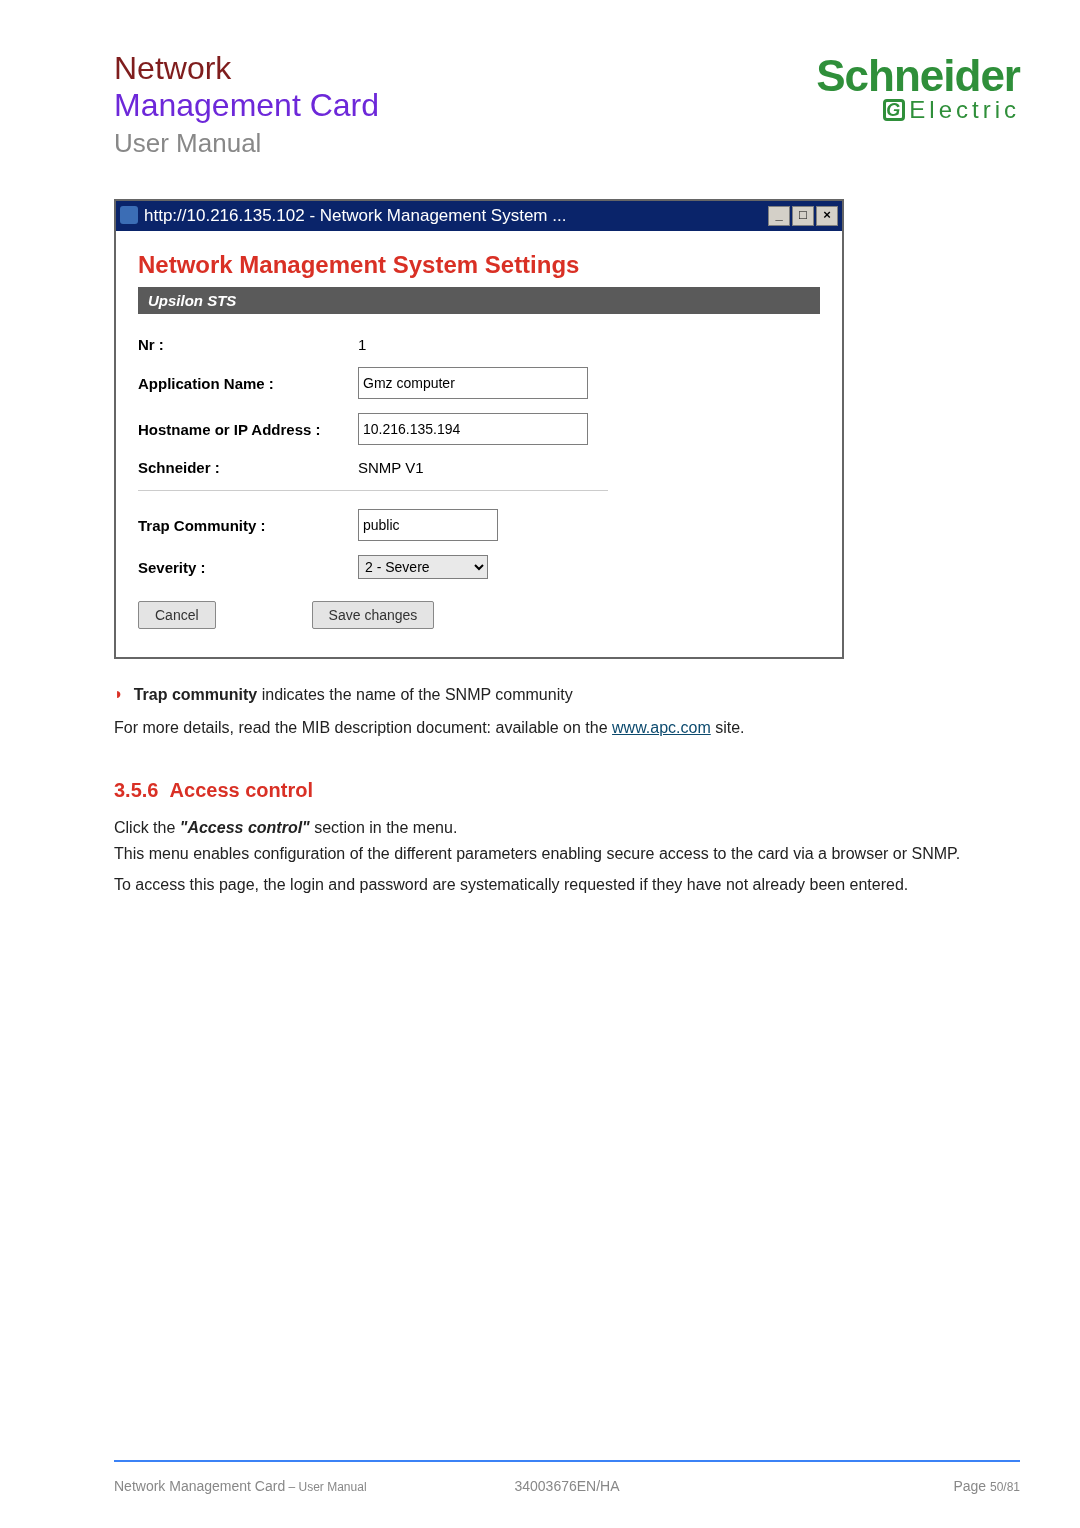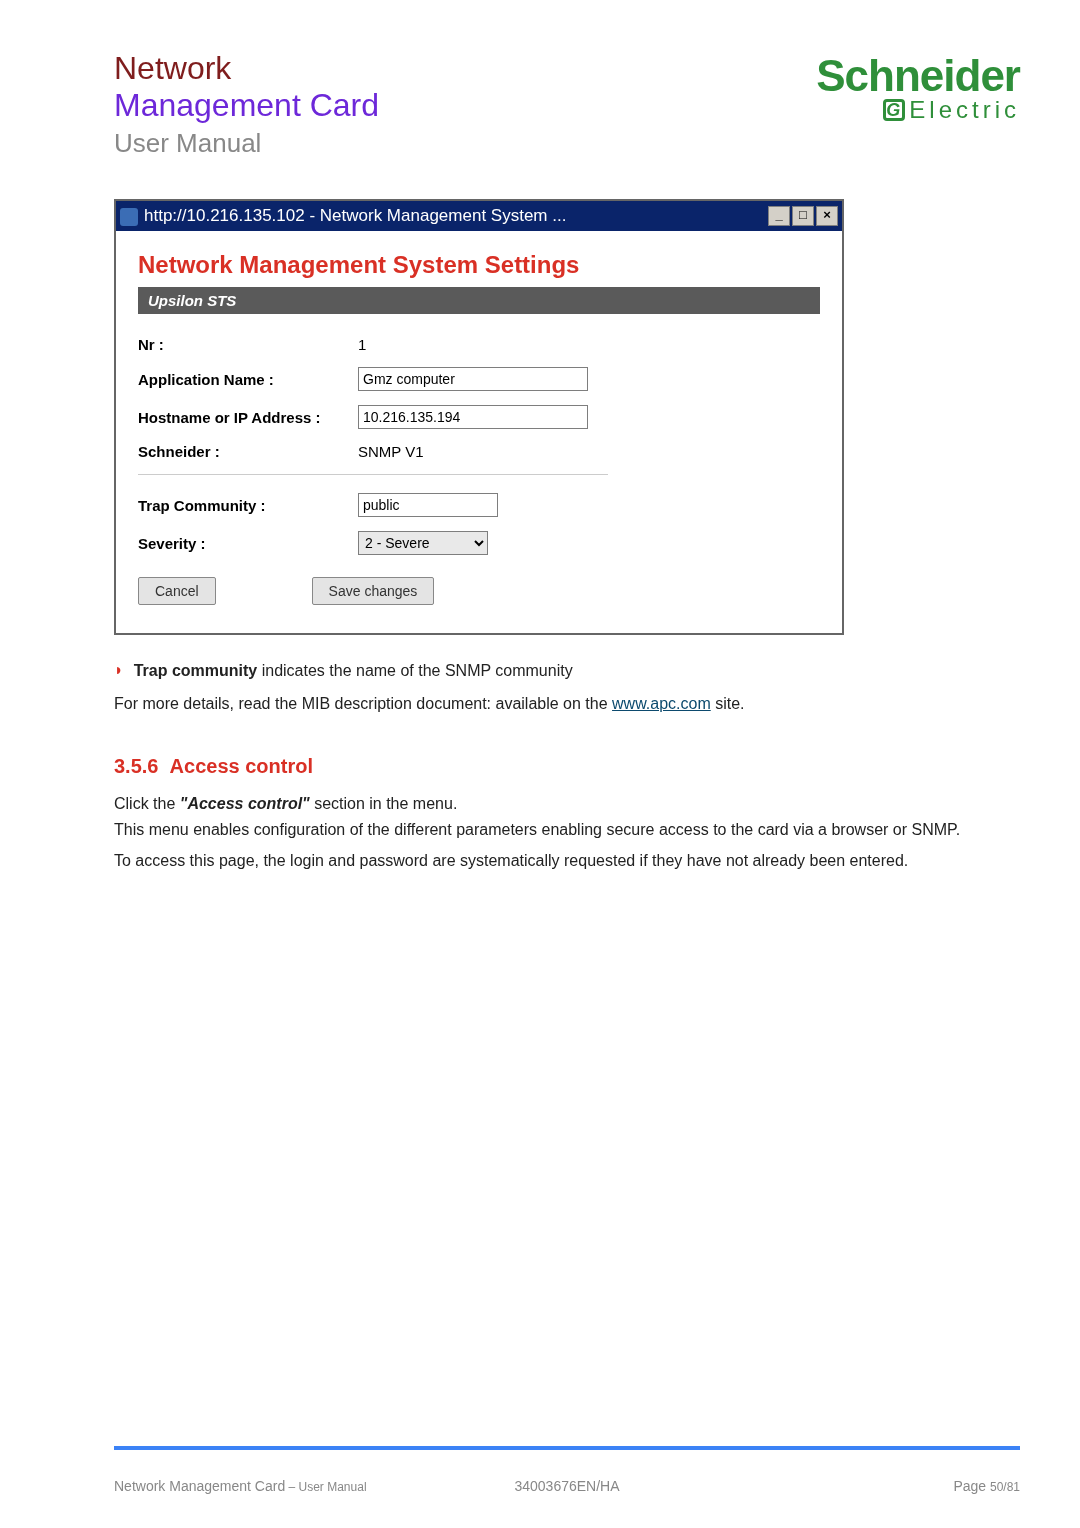--- a/index.html
+++ b/index.html
@@ -66,21 +66,21 @@
     background: #0a246a;
     color: #fff;
     display: flex;
     align-items: center;
     justify-content: space-between;
     padding: 3px 4px;
     height: 30px;
   }
   .titlebar-left {
     display:flex;
-    align-items:flex-end;
+    align-items:flex-start;
     gap:6px;
     font-size: 17px;
   }
   .ie-icon {
     width:18px; height:18px;
     background:#3b6db5;
     border-radius:3px;
     display:inline-block;
   }
   .winbtns { display:flex; gap:2px; }
@@ -121,21 +121,21 @@
     font-weight:bold;
     font-size:15px;
     color:#000;
   }
   .form-row .val {
     font-size:15px;
     color:#000;
   }
   .txt-input {
     width:230px;
-    height:24px;
+    height:32px;
     border:1px solid #7e7e7e;
     background:#fff;
     font-size:14px;
     padding:2px 4px;
     font-family: Arial, sans-serif;
   }
   .hr { border:none; border-top:1px solid #ccc; margin:10px 0 18px 0; width: 470px; }
   .sel {
     width:130px;
     height:24px;
@@ -171,22 +171,22 @@
     color:#d93025;
     font-weight:bold;
     font-size:20px;
   }
   .para { margin-top:14px; font-size:16px; color:#222; line-height:1.45; }
 
   .footer {
     position:absolute;
     left:114px; right:60px;
     bottom:34px;
-    border-top:4px solid #3b82f6;
-    padding-top:28px;
+    border-top:2px solid #3b82f6;
+    padding-top:16px;
     display:flex;
     justify-content:space-between;
     color:#888;
     font-size:14px;
   }
   .footer .mid { position:absolute; left:50%; transform:translateX(-50%); }
 </style>
 </head>
 <body>
 

